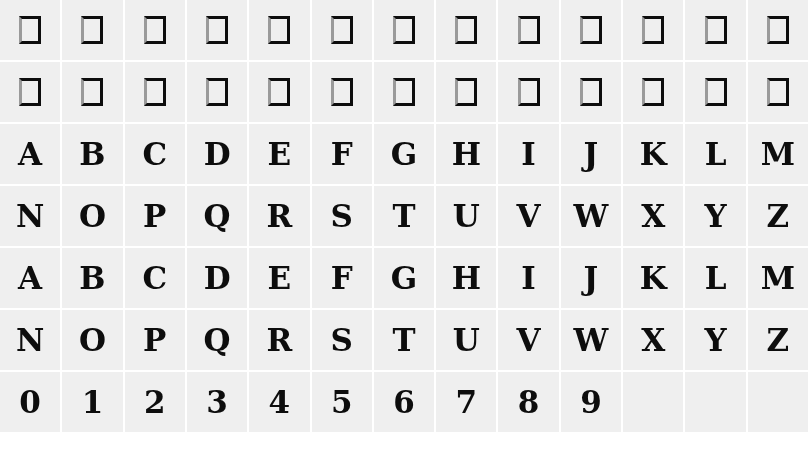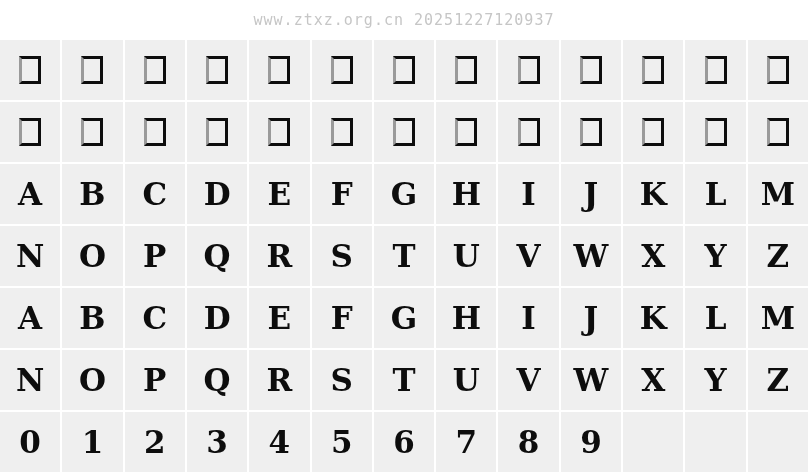--- a/index.html
+++ b/index.html
@@ -60,23 +60,20 @@
     box-sizing: border-box;
     border: 3px solid var(--glyph-color, #0d0d0d);
     border-left: 3px solid #9a9a9a;
     background: transparent;
   }
 </style>
 </head>
 <body>
 
 <div class="page">
-  <div class="header">
-    <span class="watermark">www.ztxz.org.cn 20251227120937</span>
-  </div>
   <div class="glyph-grid">
       <div class="cell">
         <span class="notdef-box"></span>
       </div>
       <div class="cell">
         <span class="notdef-box"></span>
       </div>
       <div class="cell">
         <span class="notdef-box"></span>
       </div>

